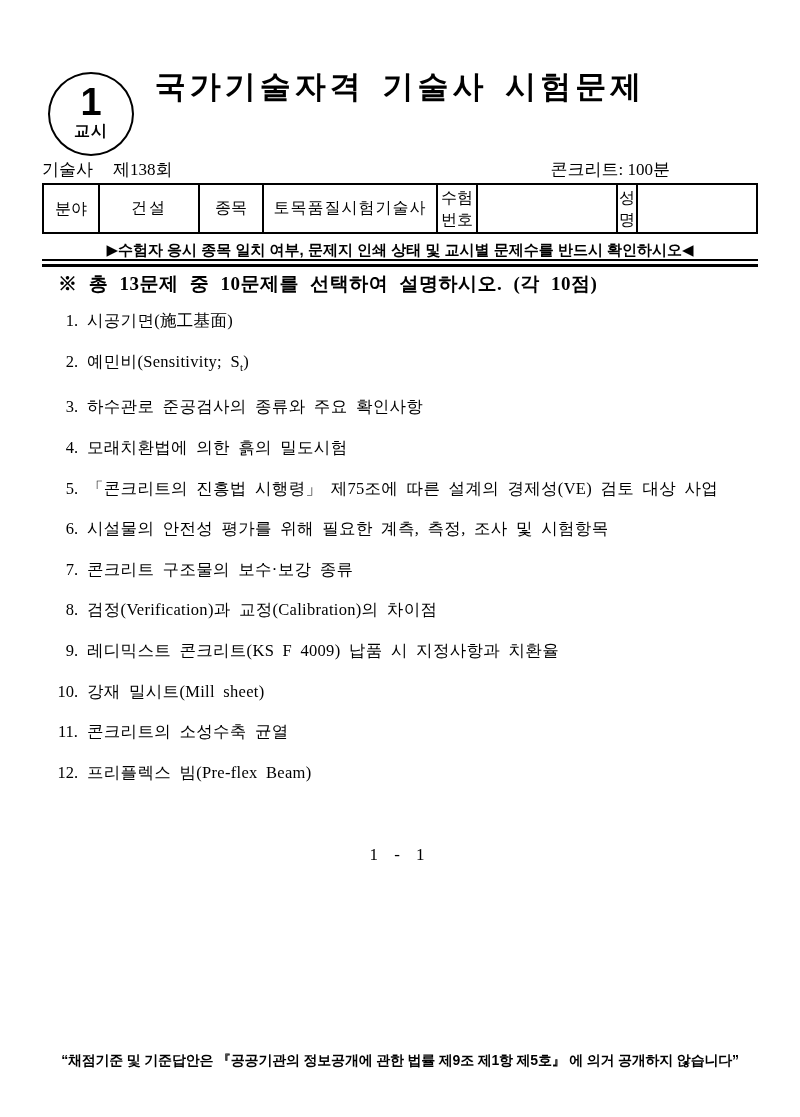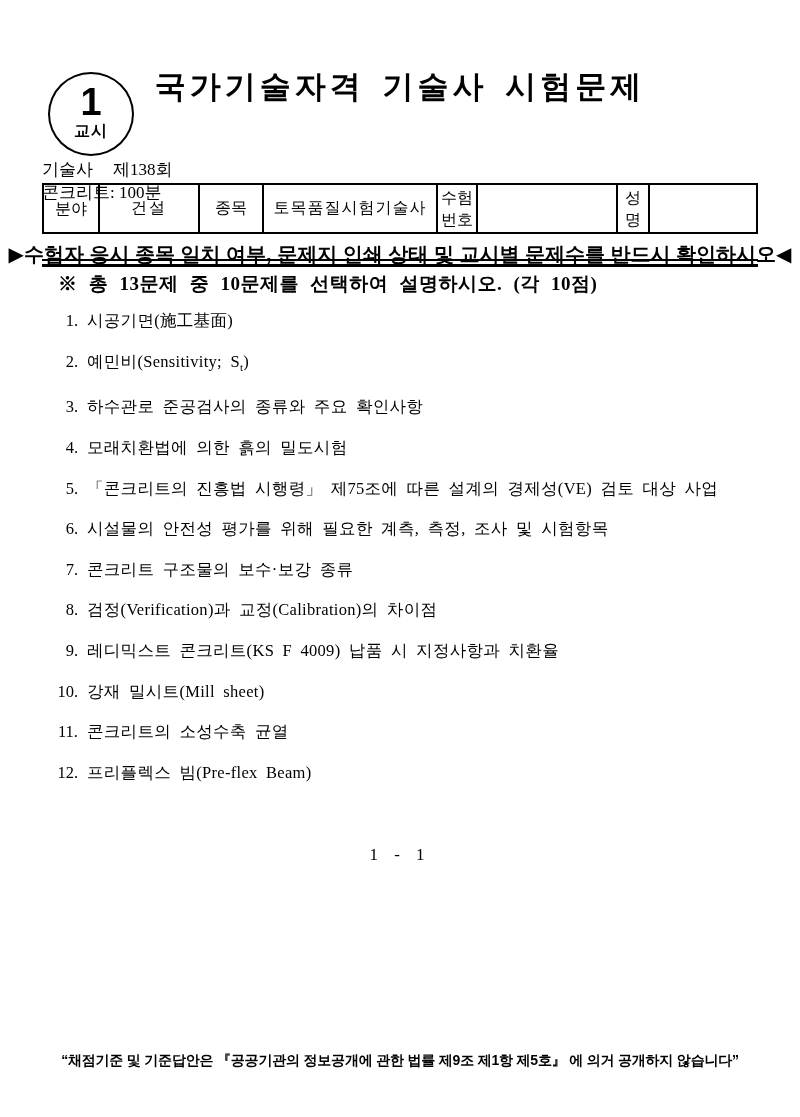--- a/index.html
+++ b/index.html
@@ -43,21 +43,20 @@
     letter-spacing: 4px;
     word-spacing: 6px;
   }
 
   
   .meta-row {
     position: absolute;
     left: 42px; right: 42px; top: 158px;
     display: flex; justify-content: space-between;
     font-size: 17px;
-    flex-direction: column;
   }
   .meta-left span { margin-right: 20px; }
   .meta-right { padding-right: 88px; }
 
   
   table.info {
     position: absolute;
     left: 42px; top: 183px;
     width: 716px;
     border-collapse: collapse;
@@ -77,21 +76,21 @@
   td.val-field   { font-size: 18px; letter-spacing: 2px; }
   td.val-subject { font-size: 20px; letter-spacing: 1px; margin-top: 37px; }
 
   
   .notice {
     position: absolute;
     left: 0; right: 0; top: 241px;
     text-align: center;
     font-family: "Liberation Sans", "DejaVu Sans", sans-serif;
     font-weight: bold;
-    font-size: 20px;
+    font-size: 15px;
   }
 
   
   .double-rule {
     position: absolute;
     left: 42px; right: 42px; top: 259px;
     height: 3px;
     border-top: 2px solid #000;
     border-bottom: 3px solid #000;
   }
@@ -159,21 +158,21 @@
 
   <table class="info">
     <tbody>
         <tr>
       <td class="stack1" style="width:56px">분야</td>
       <td class="val-field" style="width:100px">건설</td>
       <td style="width:64px">종목</td>
       <td class="val-subject" style="width:174px">토목품질시험기술사</td>
       <td class="stack2" style="width:40px">수험번호</td>
       <td style="width:140px"></td>
-      <td class="stack1" style="width:32px">성명</td>
+      <td class="stack1" style="width:20px">성명</td>
       <td></td>
     </tr>
   </tbody>
     </table>
 
   <div class="notice">▶수험자 응시 종목 일치 여부, 문제지 인쇄 상태 및 교시별 문제수를 반드시 확인하시오◀</div>
 
   <div class="double-rule"></div>
 
   <div class="instruction">※ 총 13문제 중 10문제를 선택하여 설명하시오. (각 10점)</div>

